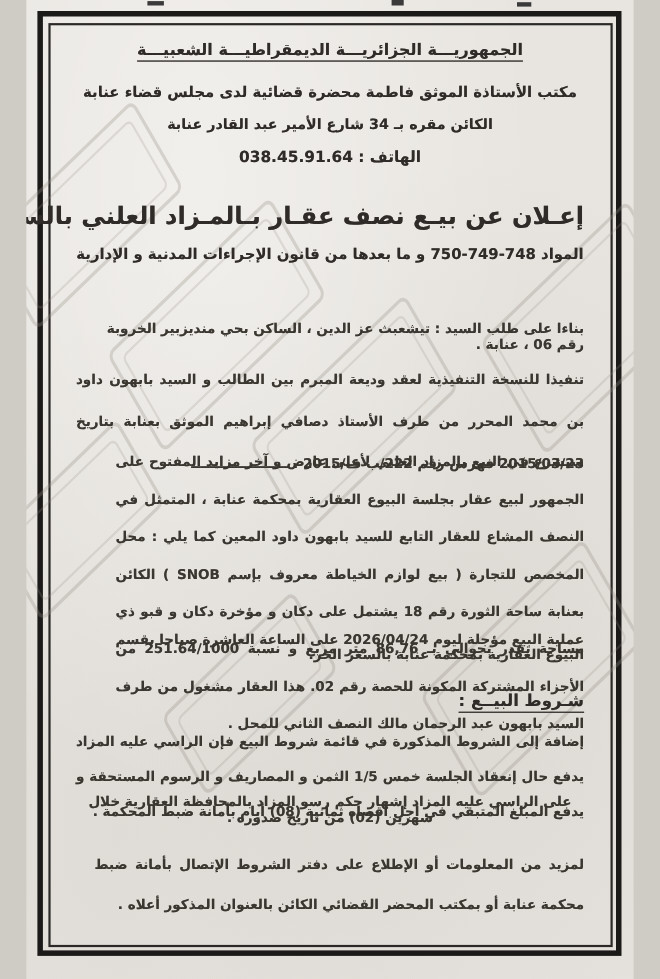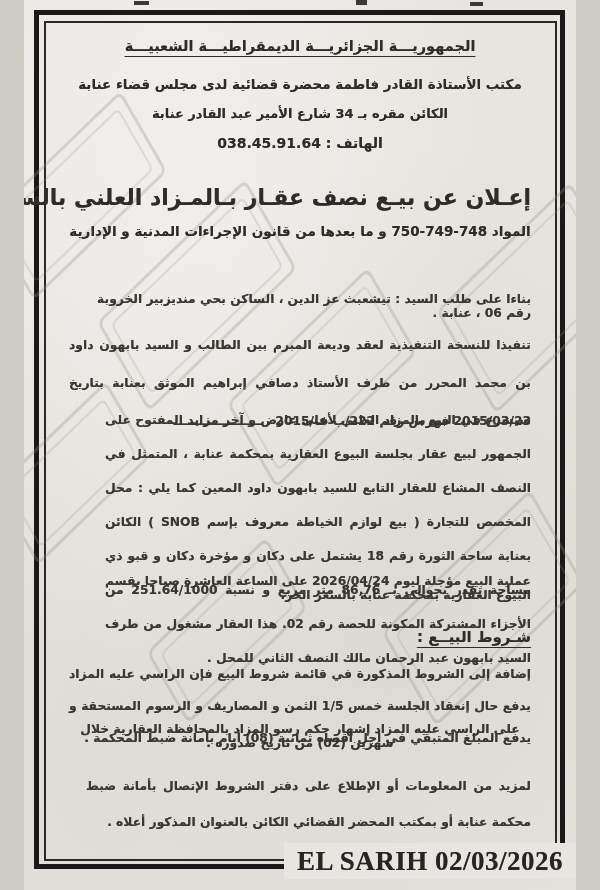--- a/index.html
+++ b/index.html
@@ -82,35 +82,32 @@
   <div class="wm wm1"></div>
   <div class="wm wm2"></div>
   <div class="wm wm3"></div>
   <div class="wm wm4"></div>
   <div class="wm wm5"></div>
   <div class="wm wm6"></div>
   <div class="wm wm7"></div>
 
   <div dir="rtl">
     <div class="blk center republic">الجمهوريـــة الجزائريـــة الديمقراطيـــة الشعبيـــة</div>
-    <div class="blk center office">مكتب الأستاذة القادر فاطمة محضرة قضائية لدى مجلس قضاء عنابة</div>
+    <div class="blk center office">مكتب الأستاذة الموثق فاطمة محضرة قضائية لدى مجلس قضاء عنابة</div>
     <div class="blk center address">الكائن مقره بـ 34 شارع الأمير عبد القادر عنابة</div>
     <div class="blk center phone">الهاتف : 038.45.91.64</div>
 
     <div class="blk center title">إعـلان عن بيـع نصف عقـار بـالمـزاد العلني بالسعـر الحــر</div>
     <div class="blk center articles">المواد 748-749-750  و ما بعدها من قانون الإجراءات المدنية و الإدارية</div>
 
     <div class="blk bodytxt request">بناءا على طلب السيد : تيشعبث عز الدين ، الساكن بحي منديزبير الخروبة رقم 06 ، عنابة .</div>
     <div class="blk bodytxt just execution">تنفيذا للنسخة التنفيذية لعقد وديعة المبرم بين الطالب و السيد بابهون داود بن محمد المحرر من طرف الأستاذ دصافي إبراهيم الموثق بعنابة بتاريخ 2015/03/23 فهرس رقم 222/ب ف/2015 . ـــــــــــــــــــــ</div>
     <div class="blk bodytxt just saledesc">سيشرع في البيع بالمزاد العلني لأعلى عارض و آخر مزايد المفتوح على الجمهور لبيع عقار بجلسة البيوع العقارية بمحكمة عنابة ، المتمثل في النصف المشاع للعقار التابع للسيد بابهون داود المعين كما يلي : محل المخصص للتجارة ( بيع لوازم الخياطة معروف بإسم SNOB ) الكائن بعنابة ساحة الثورة رقم 18 يشتمل على دكان و مؤخرة دكان و قبو  ذي مساحة تقدر بحوالي بـ 86,76 متر مربع و نسبة 251.64/1000 من الأجزاء المشتركة المكونة للحصة رقم 02. هذا العقار مشغول من طرف السيد بابهون عبد الرحمان  مالك النصف الثاني للمحل .</div>
     <div class="blk bodytxt saledate">عملية البيع مؤجلة ليوم 2026/04/24 على الساعة العاشرة صباحا بقسم البيوع العقارية بمحكمة عنابة بالسعر الحر.</div>
 
     <div class="blk cond-head">شـروط البيــع :</div>
     <div class="blk bodytxt just payterms">إضافة إلى الشروط المذكورة في قائمة شروط البيع فإن الراسي عليه المزاد يدفع حال إنعقاد الجلسة خمس 1/5 الثمن و المصاريف و الرسوم المستحقة و يدفع المبلغ المتبقي في أجل أقصاه ثمانية (08) أيام بأمانة ضبط المحكمة .</div>
     <div class="blk bodytxt regterm">على الراسي عليه المزاد إشهار حكم رسو المزاد بالمحافظة العقارية خلال شهرين (02) من تاريخ صدوره .</div>
     <div class="blk bodytxt just contact">لمزيد من المعلومات أو الإطلاع على دفتر الشروط الإتصال بأمانة ضبط محكمة عنابة أو بمكتب المحضر القضائي الكائن بالعنوان المذكور أعلاه .</div>
   </div>
 
-  <div class="footer-plate" dir="ltr">
-    <span class="footer-text">EL SARIH 02/03/2026</span>
-  </div>
 
 </div>
 
 </body></html>

